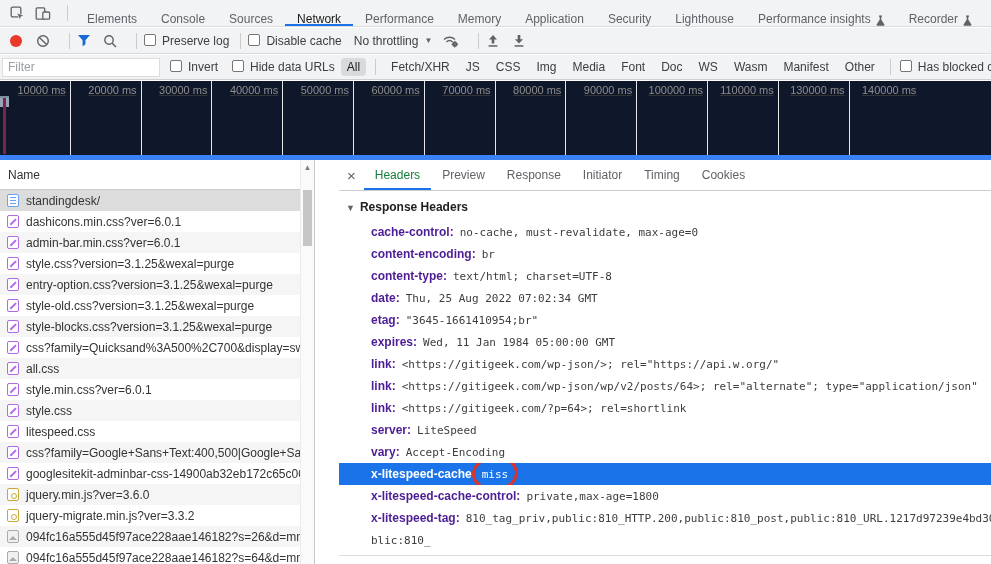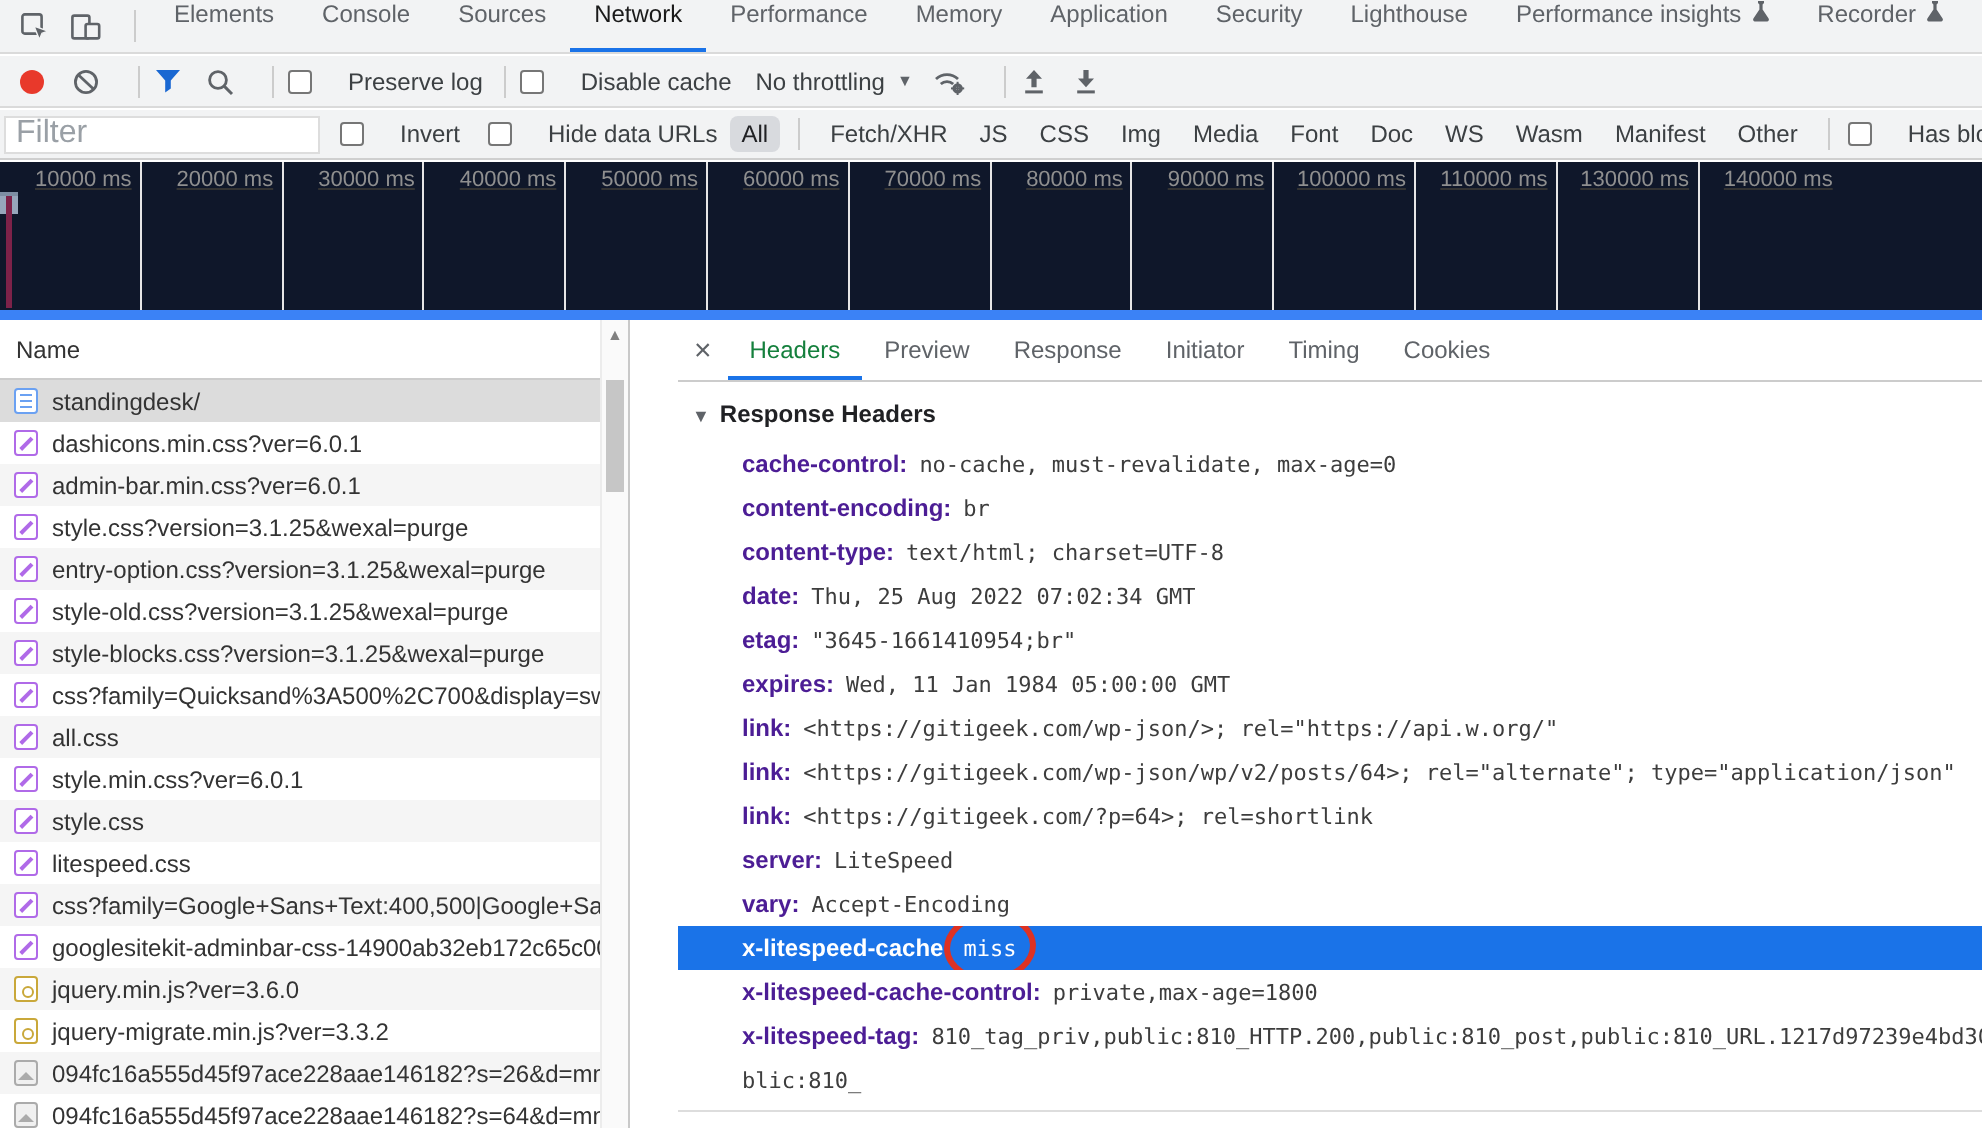--- a/index.html
+++ b/index.html
@@ -7,36 +7,36 @@
   body {
     width:991px; height:564px; position:relative; overflow:hidden;
     font-family:"Liberation Sans", sans-serif; background:#fff; color:#333;
     -webkit-font-smoothing:antialiased;
   }
   
   .tabbar { position:absolute; top:0; left:0; right:0; height:27px; background:#f2f3f4;
     border-bottom:1px solid #dadada; display:flex; align-items:center; padding-left:8px; }
   .tb-ic { width:18px; height:18px; display:flex; align-items:center; justify-content:center; margin-right:8px; }
   .vsep { width:1px; height:16px; background:#ccc; margin:0 7px; flex:none; }
-  .mtab { padding:0 12px; height:100%; display:flex; align-items:flex-start; font-size:12px; color:#5f6368; white-space:nowrap; }
+  .mtab { padding:0 12px; height:100%; display:flex; align-items:flex-end; font-size:12px; color:#5f6368; white-space:nowrap; }
   .mtab.active { color:#1a1a1a; box-shadow:inset 0 -2px 0 #1a73e8; }
   .flask { margin-left:5px; display:inline-flex; }
   
   .toolbar { position:absolute; top:28px; left:0; right:0; height:26px; background:#f2f3f4;
     border-bottom:1px solid #dadada; display:flex; align-items:center; padding-left:10px; font-size:12px; color:#3c4043; }
   .rec { width:12px; height:12px; border-radius:50%; background:#e8392b; margin-right:14px; flex:none; }
   .ticon { display:flex; align-items:center; justify-content:center; margin-right:12px; flex:none; }
   .cb { width:12px; height:12px; border:1px solid #767676; border-radius:2px; background:#fff; margin-right:6px; flex:none; }
-  .cklabel { display:flex; align-items:center; margin-right:4px; white-space:nowrap;gap:12px; }
+  .cklabel { display:flex; align-items:flex-start; margin-right:4px; white-space:nowrap; }
   .caret { font-size:8px; color:#5f6368; margin:0 10px 0 6px; }
   
   .filterbar { position:absolute; top:55px; left:0; right:0; height:25px; background:#f2f3f4;
     border-bottom:1px solid #cfcfcf; display:flex; align-items:center; font-size:12px; color:#3c4043; }
   .filter-input { width:158px; height:19px; margin-left:2px; border:1px solid #ddd; background:#fff;
-    font-size:16px; padding:0 5px; color:#333; font-family:"Liberation Sans",sans-serif; }
+    font-size:12px; padding:0 5px; color:#333; font-family:"Liberation Sans",sans-serif; }
   .filter-input::placeholder { color:#9aa0a6; }
   .chip { padding:2px 6px; margin:0 2px; border-radius:4px; white-space:nowrap; color:#3c4043; }
   .chip.sel { background:#d8dade; color:#202124; }
   .filterbar .cklabel { margin-left:10px; }
   
   .timeline { position:absolute; top:81px; left:0; right:0; height:74px; background:#0f172a; display:flex;text-decoration:underline; }
   .tcol { width:70.8px; flex:none; border-right:1px solid #e6e6e6; font-size:11px; color:#8f8f8f;
     text-align:right; padding:3px 4px 0 0; white-space:nowrap; overflow:hidden; }
   .ov-block { position:absolute; left:0; top:15px; width:9px; height:11px; background:#97a6bb; border-top:2px solid #7e8ea3; }
   .ov-bar { position:absolute; left:3px; top:17px; width:3px; height:56px; background:#7d2249; }

